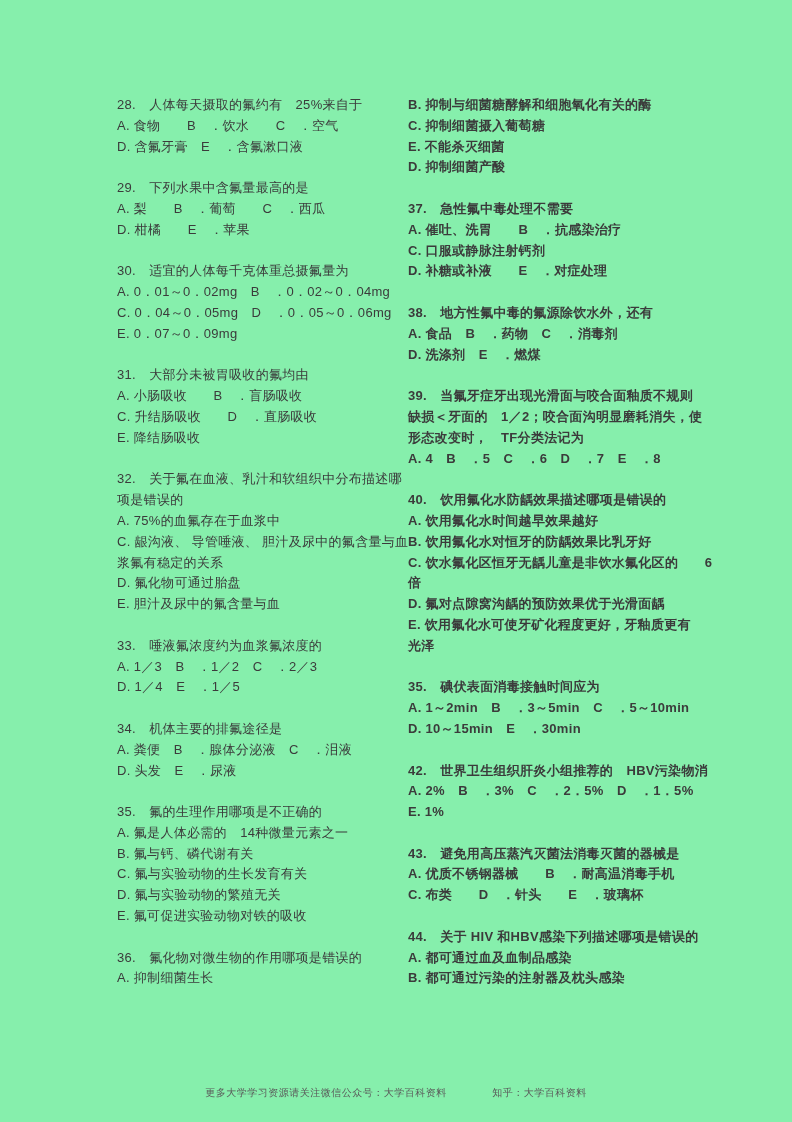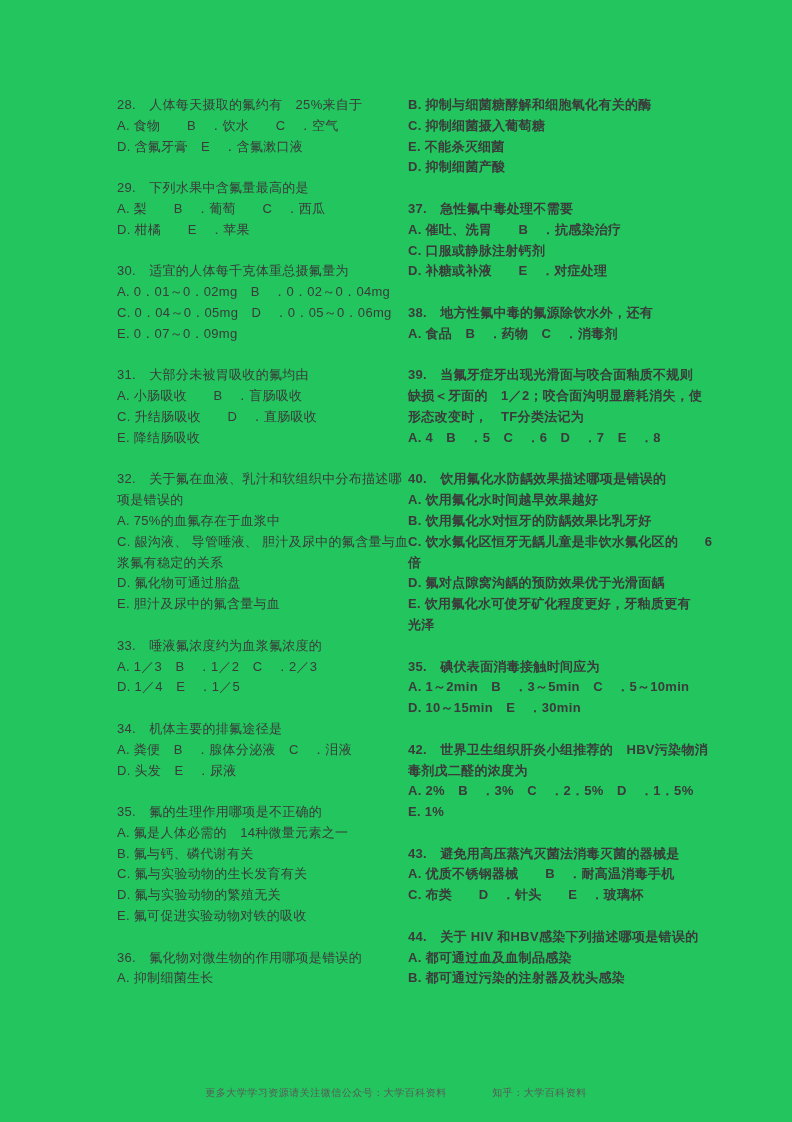--- a/index.html
+++ b/index.html
@@ -4,21 +4,21 @@
 <style>
   html, body {
     margin: 0;
     padding: 0;
     background: #ffffff;
   }
   .page {
     position: relative;
     width: 792px;
     height: 1122px;
-    background: #22c55e;
+    background: #86efac;
     overflow: hidden;
     font-family: "Liberation Sans", "DejaVu Sans", sans-serif;
     color: #3b3b3b;
   }
   .column {
     position: absolute;
     top: 95px;
   }
   .column.left  { left: 117px; width: 286px; }
   .column.right { left: 408px; width: 288px; font-weight: bold; }
@@ -110,20 +110,21 @@
       </div>
       <div class="question">
         <div class="line">37.　急性氟中毒处理不需要</div>
         <div class="line">A. 催吐、洗胃　　B　．抗感染治疗</div>
         <div class="line">C. 口服或静脉注射钙剂</div>
         <div class="line">D. 补糖或补液　　E　．对症处理</div>
       </div>
       <div class="question">
         <div class="line">38.　地方性氟中毒的氟源除饮水外，还有</div>
         <div class="line">A. 食品　B　．药物　C　．消毒剂</div>
+        <div class="line">D. 洗涤剂　E　．燃煤</div>
       </div>
       <div class="question">
         <div class="line">39.　当氟牙症牙出现光滑面与咬合面釉质不规则</div>
         <div class="line">缺损＜牙面的　1／2；咬合面沟明显磨耗消失，使</div>
         <div class="line">形态改变时，　TF分类法记为</div>
         <div class="line">A. 4　B　．5　C　．6　D　．7　E　．8</div>
       </div>
       <div class="question">
         <div class="line">40.　饮用氟化水防龋效果描述哪项是错误的</div>
         <div class="line">A. 饮用氟化水时间越早效果越好</div>
@@ -134,21 +135,20 @@
         <div class="line">E. 饮用氟化水可使牙矿化程度更好，牙釉质更有</div>
         <div class="line">光泽</div>
       </div>
       <div class="question">
         <div class="line">35.　碘伏表面消毒接触时间应为</div>
         <div class="line">A. 1～2min　B　．3～5min　C　．5～10min</div>
         <div class="line">D. 10～15min　E　．30min</div>
       </div>
       <div class="question">
         <div class="line">42.　世界卫生组织肝炎小组推荐的　HBV污染物消</div>
-        <div class="line">毒剂戊二醛的浓度为</div>
         <div class="line">A. 2%　B　．3%　C　．2．5%　D　．1．5%</div>
         <div class="line">E. 1%</div>
       </div>
       <div class="question">
         <div class="line">43.　避免用高压蒸汽灭菌法消毒灭菌的器械是</div>
         <div class="line">A. 优质不锈钢器械　　B　．耐高温消毒手机</div>
         <div class="line">C. 布类　　D　．针头　　E　．玻璃杯</div>
       </div>
       <div class="question">
         <div class="line">44.　关于 HIV 和HBV感染下列描述哪项是错误的</div>

